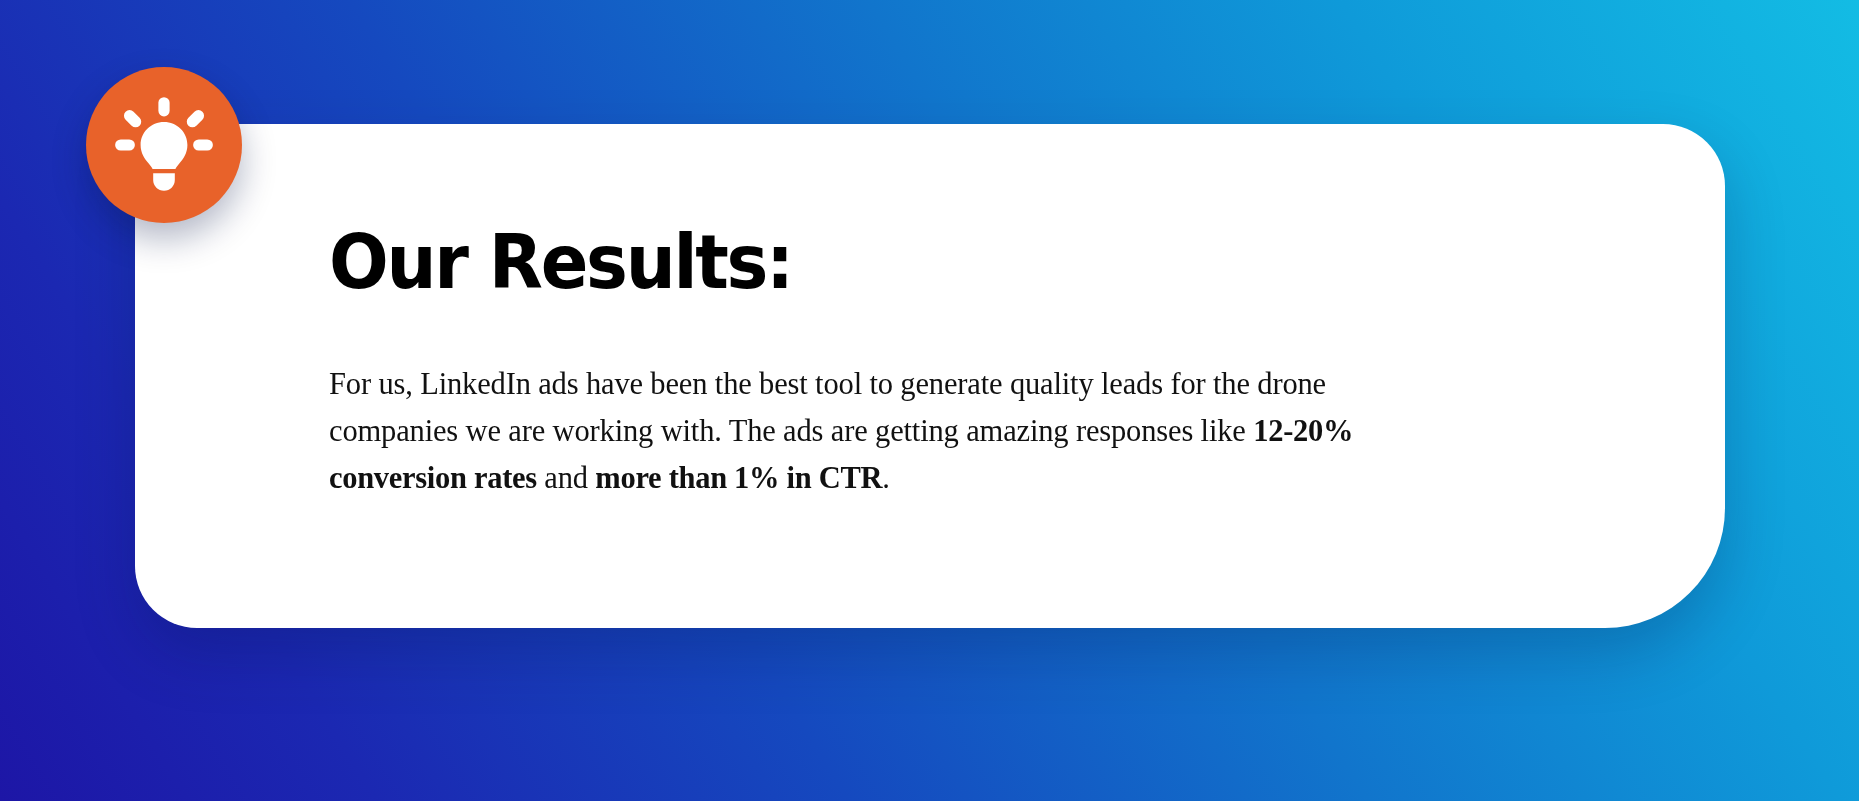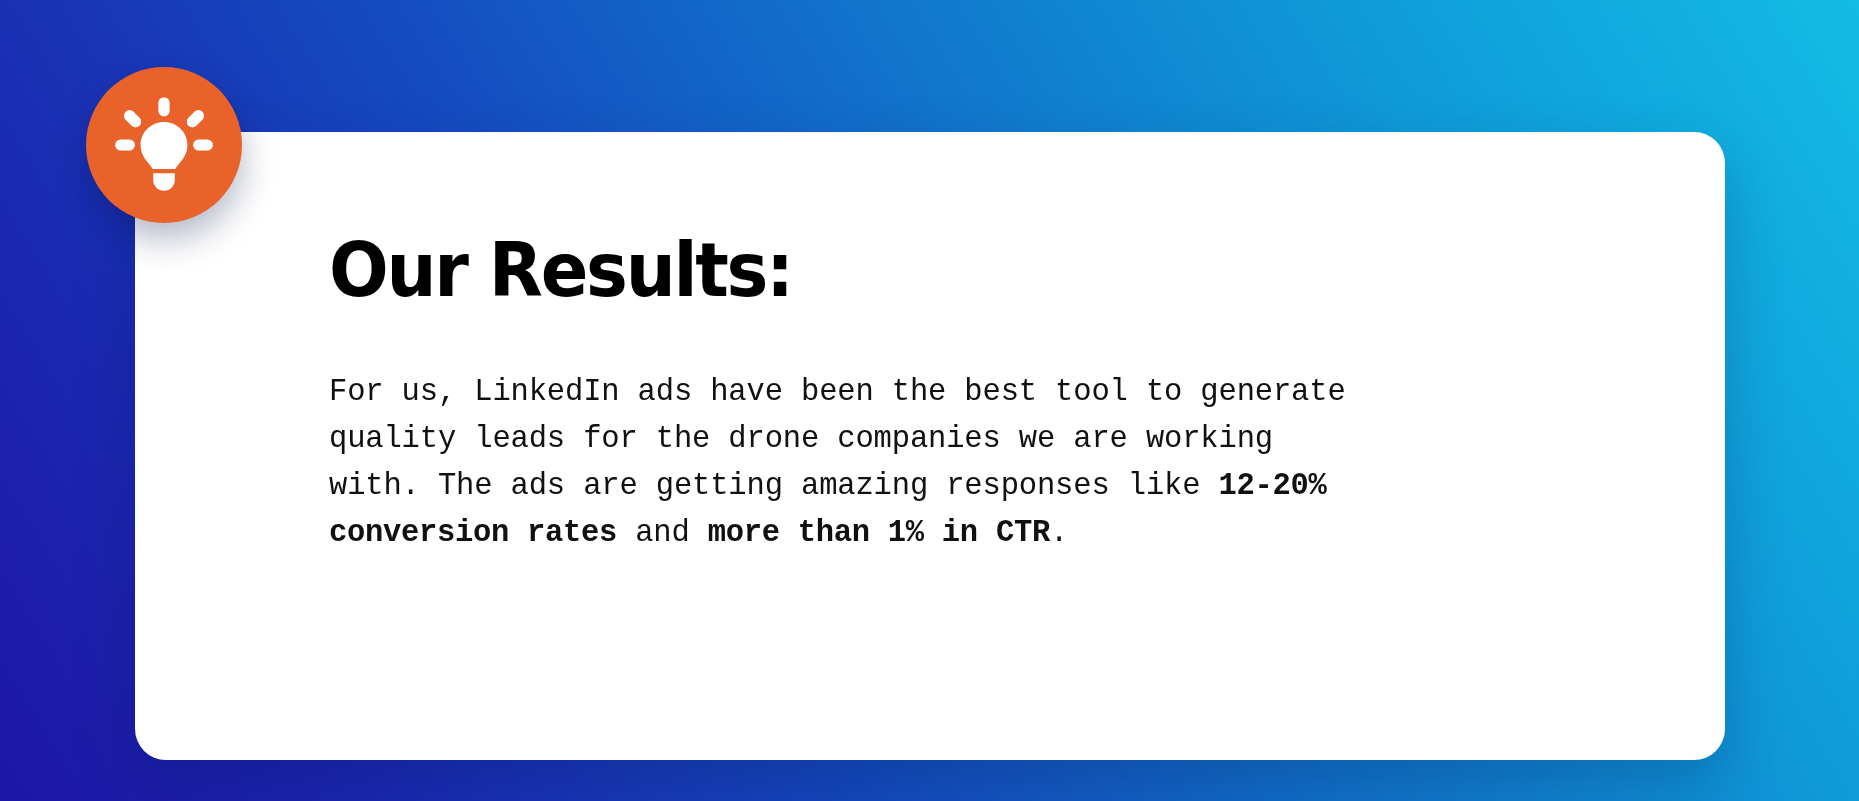--- a/index.html
+++ b/index.html
@@ -24,30 +24,29 @@
         #1175cc 58%,
         #0f9ad9 78%,
         #13bce4 100%);
     overflow: hidden;
   }
 
   
   .results-card {
     position: absolute;
     left: 135px;
-    top: 132px;
+    top: 124px;
     width: 1590px;
-    height: 628px;
+    height: 504px;
     background: #ffffff;
     border-top-left-radius: 26px;
     border-top-right-radius: 62px;
     border-bottom-right-radius: 120px;
     border-bottom-left-radius: 62px;
     box-shadow: 0 26px 60px rgba(5, 15, 70, 0.22);
-    border-radius: 31px;
   }
 
   .card-inner {
     position: absolute;
     left: 194px;
     top: 100px;
     right: 120px;
   }
 
   
@@ -60,21 +59,21 @@
     letter-spacing: -2.4px;
     color: #000000;
     transform: scaleX(0.95);
     transform-origin: left center;
   }
 
   
   .results-body {
     margin: 60px 0 0 0;
     max-width: 1045px;
-    font-family: Liberation Mono, monospace;
+    font-family: Liberation Serif, serif;
     font-size: 30.5px;
     line-height: 47px;
     letter-spacing: -0.15px;
     color: #111111;
     font-weight: 400;
   }
   .results-body .em {
     font-weight: 700;
     letter-spacing: -0.3px;
   }

